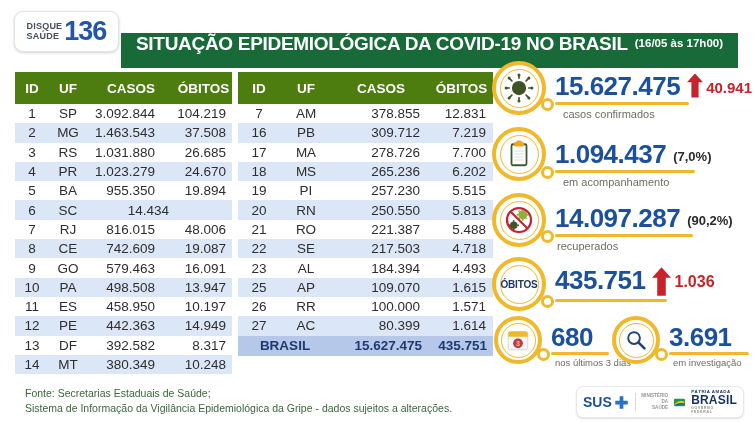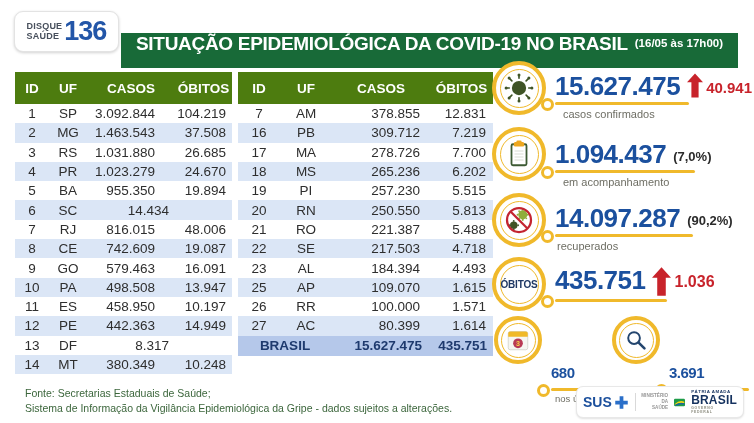--- a/index.html
+++ b/index.html
@@ -44,21 +44,21 @@
   .stat{position:absolute;display:flex;}
   .ring-o{width:54px;height:54px;border:4.5px solid #f0b92b;border-radius:50%;background:#fff;
           display:flex;align-items:center;justify-content:center;box-sizing:border-box;flex:none;}
   .ring-i{width:39px;height:39px;border:1.8px solid #f0b92b;border-radius:50%;
           display:flex;align-items:center;justify-content:center;box-sizing:border-box;}
   .sm .ring-o{width:48px;height:48px;border-width:4px;}
   .sm .ring-i{width:35px;height:35px;}
   .stat-body{margin-left:9px;display:flex;flex-direction:column;}
   .valrow{display:flex;align-items:flex-start;}
   .val{font-size:26px;font-weight:800;color:#1b509e;letter-spacing:-.5px;line-height:28px;white-space:nowrap;}
-  .sm .val{font-size:15px;line-height:26px;margin-top:36px;}
+  .sm .val{font-size:26px;line-height:26px;}
   .pct{font-size:13px;font-weight:800;color:#2b2b2b;margin-left:7px;margin-top:9px;white-space:nowrap;}
   .delta{font-size:15px;font-weight:800;color:#c8232b;margin-left:3px;margin-top:7px;white-space:nowrap;}
   .delta.big{font-size:16px;}
   .arrow{margin-left:7px;}
   .uline{position:relative;height:3px;background:#f0b92b;border-radius:2px;margin-top:2px;}
   .uline::before{content:"";position:absolute;left:-14px;top:-4px;width:7px;height:7px;
                  border:3px solid #f0b92b;border-radius:50%;background:#fff;}
   .lbl{font-size:11px;color:#6e6e64;margin-top:3px;margin-left:8px;white-space:nowrap;}
   .sm .lbl{font-size:9.5px;margin-top:2px;margin-left:4px;}
   .obitos-badge{font-size:10px;font-weight:800;color:#1f3864;letter-spacing:-.2px;}
@@ -171,20 +171,21 @@
         </div>
         <div class="trow">
           <div class="cell c0">12</div>
           <div class="cell c1">PE</div>
           <div class="cell c2">442.363</div>
           <div class="cell c3">14.949</div>
         </div>
         <div class="trow">
           <div class="cell c0">13</div>
           <div class="cell c1">DF</div>
+          <div class="cell c2">392.582</div>
           <div class="cell c3">8.317</div>
         </div>
         <div class="trow">
           <div class="cell c0">14</div>
           <div class="cell c1">MT</div>
           <div class="cell c2">380.349</div>
           <div class="cell c3">10.248</div>
         </div>
       </div>
   </div>

